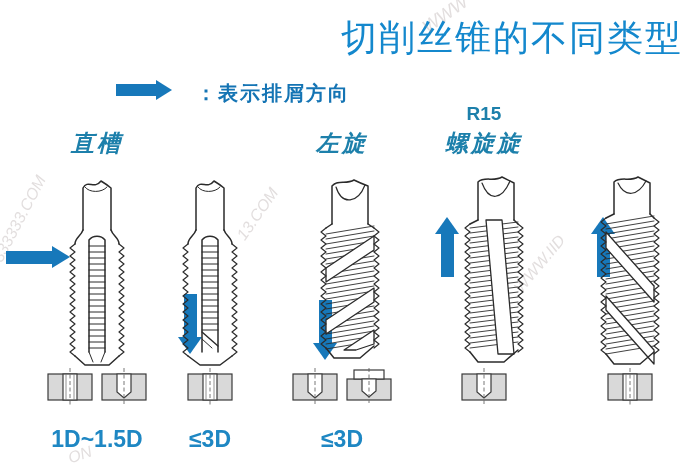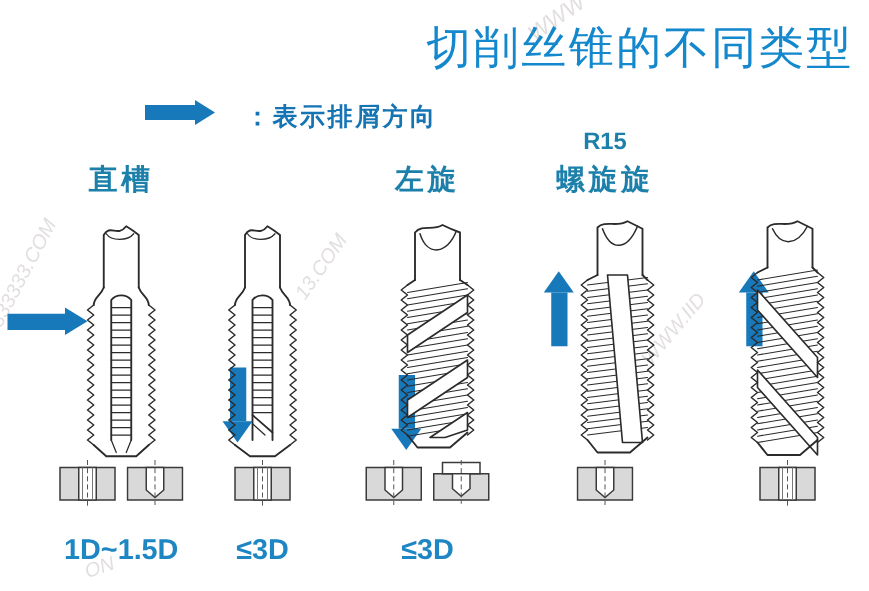--- a/index.html
+++ b/index.html
@@ -38,21 +38,21 @@
   .col { position:absolute; top:0; height:463px; }
   .col-1 { left:30px;  width:134px; }
   .col-2 { left:145px; width:130px; }
   .col-3 { left:277px; width:130px; }
   .col-4 { left:419px; width:130px; }
   .col-5 { left:565px; width:130px; }
 
   .sub  { position:absolute; top:103px; width:100%; text-align:center;
           font-size:19px; font-weight:bold; color:var(--label); }
   .name { position:absolute; top:128px; width:100%; text-align:center;
-          font-size:23px; font-weight:bold; color:var(--label); letter-spacing:3px; }
+          font-size:23px; font-weight:bold; color:var(--label); letter-spacing:3px;font-style:italic; }
   .tap  { position:absolute; top:174px; left:50%; transform:translateX(-50%); }
   .col-3 .tap { left:calc(50% + 8px); top:176px; }
   .col-4 .tap { left:calc(50% + 10px); }
   .sections { position:absolute; top:367px; width:100%; display:flex;
               justify-content:center; gap:8px; }
   .range { position:absolute; top:426px; width:100%; text-align:center;
            font-size:23px; font-weight:bold; color:var(--range); }
 
   .c1-arrow { position:absolute; left:-24px; top:246px; }
   .c2-arrow { left:33px; top:294px; }

